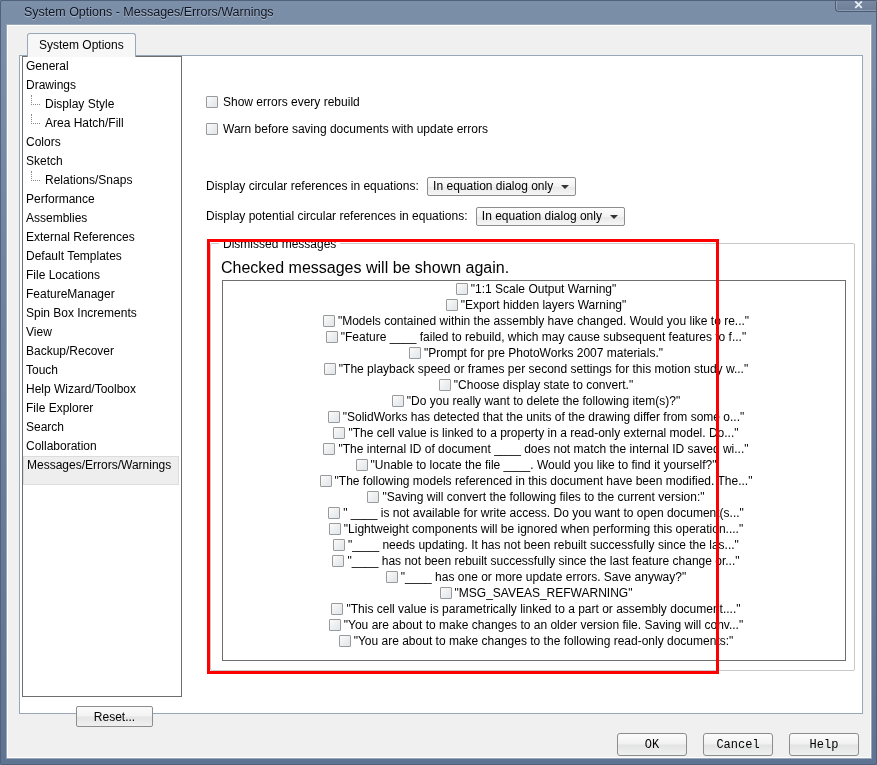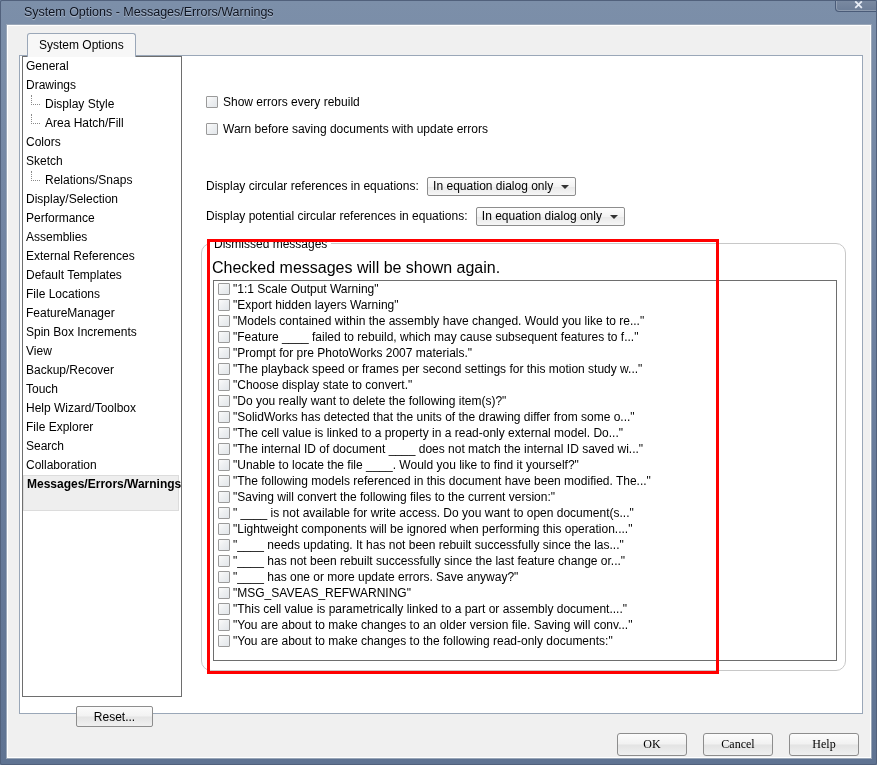--- a/index.html
+++ b/index.html
@@ -122,24 +122,23 @@
   .tree-item.child .twig::after {
     content: "";
     position: absolute;
     left: 0; top: 9px;
     width: 9px; height: 0;
     border-top: 1px dotted #8a8a8a;
   }
   .tree-item.selected {
     background: #eeeeee;
     border: 1px solid #dcdcdc;
-    height: 36px;
+    height: 29px;
     line-height: 17px;
     margin-right: 2px;
-    font-weight: bold;
   }
 
   
   #reset-button {
     position: absolute;
     left: 69px; top: 681px;
     width: 77px; height: 21px;
     font-family: "Liberation Sans", sans-serif;
     font-size: 12px;
     background: linear-gradient(180deg,#fbfbfb 0%, #f2f2f2 48%, #e4e4e4 52%, #f0f0f0 100%);
@@ -190,24 +189,25 @@
     margin-top: -2px;
     width: 0; height: 0;
     border-left: 4px solid transparent;
     border-right: 4px solid transparent;
     border-top: 4px solid #333;
   }
 
   
   #dismissed-group {
     position: absolute;
-    left: 194px; top: 218px;
+    left: 203px; top: 218px;
     width: 645px; height: 428px;
     border: 1px solid #c8c8c8;
-    border-radius: 10px;
+    border-radius: 2px;
+    text-align: center;
   }
   #dismissed-legend {
     position: absolute;
     left: 8px; top: -7px;
     padding: 0 4px;
     background: #ffffff;
     font-size: 12px;
     white-space: nowrap;
   }
   #dismissed-hint {
@@ -251,21 +251,21 @@
   
   #buttonbar {
     position: absolute;
     left: 6px; top: 697px;
     width: 854px; height: 36px;
   }
   .dlg-button {
     position: absolute;
     top: 11px;
     width: 70px; height: 23px;
-    font-family: Liberation Serif, serif;
+    font-family: Liberation Mono, monospace;
     font-size: 12px;
     background: linear-gradient(180deg,#fcfcfc 0%, #f1f1f1 48%, #e3e3e3 52%, #eff0f0 100%);
     border: 1px solid #8d8d8d;
     border-radius: 3px;
     cursor: pointer;
   }
   #ok-button     { left: 604px; }
   #cancel-button { left: 690px; }
   #help-button   { left: 776px; }
 </style>
@@ -288,21 +288,20 @@
     <div id="tabpage"></div>
 
     <div id="sidebar">
         <div class="tree-item"><span>General</span></div>
         <div class="tree-item"><span>Drawings</span></div>
         <div class="tree-item child"><span class="twig"></span><span>Display Style</span></div>
         <div class="tree-item child"><span class="twig"></span><span>Area Hatch/Fill</span></div>
         <div class="tree-item"><span>Colors</span></div>
         <div class="tree-item"><span>Sketch</span></div>
         <div class="tree-item child"><span class="twig"></span><span>Relations/Snaps</span></div>
-        <div class="tree-item"><span>Display/Selection</span></div>
         <div class="tree-item"><span>Performance</span></div>
         <div class="tree-item"><span>Assemblies</span></div>
         <div class="tree-item"><span>External References</span></div>
         <div class="tree-item"><span>Default Templates</span></div>
         <div class="tree-item"><span>File Locations</span></div>
         <div class="tree-item"><span>FeatureManager</span></div>
         <div class="tree-item"><span>Spin Box Increments</span></div>
         <div class="tree-item"><span>View</span></div>
         <div class="tree-item"><span>Backup/Recover</span></div>
         <div class="tree-item"><span>Touch</span></div>

